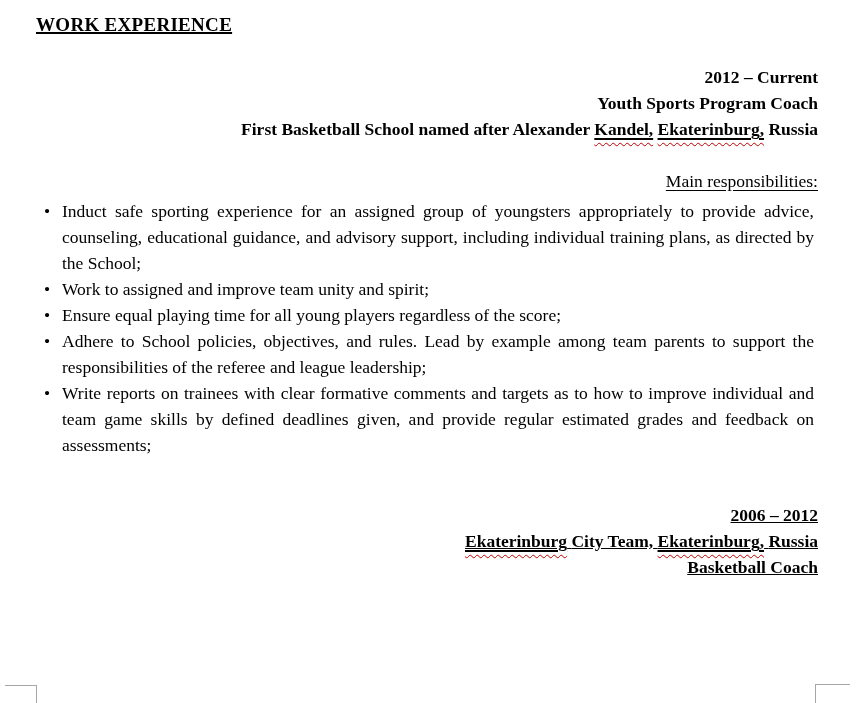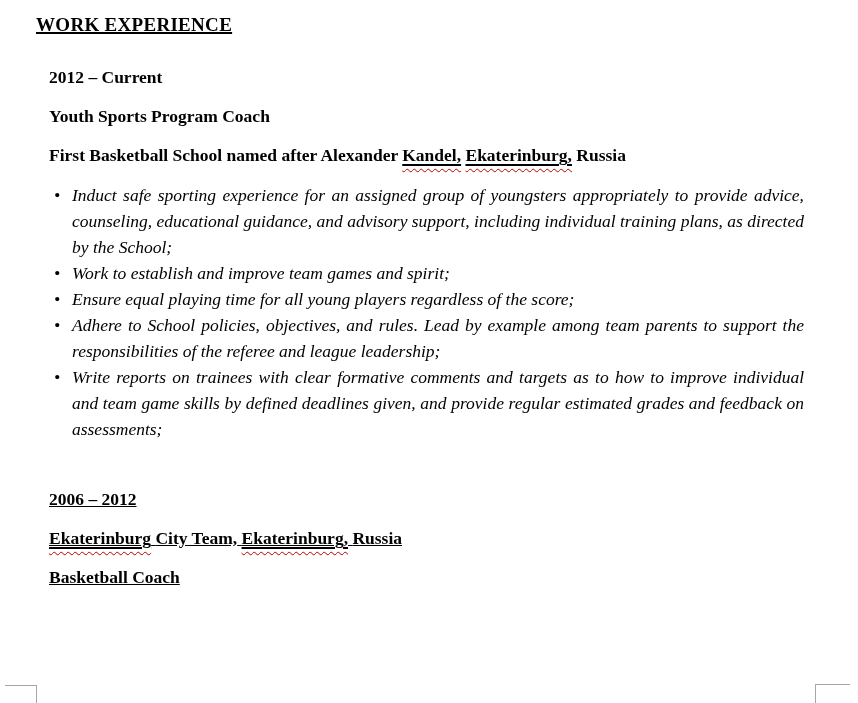--- a/index.html
+++ b/index.html
@@ -18,32 +18,31 @@
   }
   .heading {
     font-size: 19px;
     line-height: 26px;
     font-weight: bold;
     margin: 0 0 26px 0;
     text-decoration: underline;
     text-decoration-thickness: 2px;
     letter-spacing: 0.3px;
   }
-  p { margin: 13px; }
+  p { margin: 0; text-align: right; }
   .b { font-weight: bold; }
   .resp-label {
     margin-top: 26px;
     text-decoration: underline;
     text-underline-offset: 3px;
   }
   ul.resp-list {
     list-style: none;
-    margin: 14px;
+    margin: 4px;
     padding: 0;
-    font-style: italic;
   }
   ul.resp-list li {
     position: relative;
     padding-left: 22px;
     text-align: justify;
   }
   ul.resp-list li::before {
     content: "\2022";
     position: absolute;
     left: 4px;
@@ -85,24 +84,25 @@
 <div class="page">
 
   <h1 class="heading">WORK EXPERIENCE</h1>
 
   <section>
     <p class="b">2012 – Current</p>
     <p class="b">Youth Sports Program Coach</p>
     <p class="b"><span>First Basketball School named after Alexander</span> <span class="sp"><span class="u">Kandel,</span></span> <span class="sp"><span class="u">Ekaterinburg,</span></span> <span>Russia</span></p>
   </section>
 
+  <p class="resp-label">Main responsibilities:</p>
 
   <ul class="resp-list">
     <li>Induct safe sporting experience for an assigned group of youngsters appropriately to provide advice, counseling, educational guidance, and advisory support, including individual training plans, as directed by the School;</li>
-    <li>Work to establish and improve team games and spirit;</li>
+    <li>Work to assigned and improve team unity and spirit;</li>
     <li>Ensure equal playing time for all young players regardless of the score;</li>
     <li>Adhere to School policies, objectives, and rules. Lead by example among team parents to support the responsibilities of the referee and league leadership;</li>
     <li>Write reports on trainees with clear  formative comments and targets as to how to improve individual and team game skills by defined deadlines given, and provide regular estimated grades and feedback on assessments;</li>
   </ul>
 
   <section class="job2">
     <p class="b">2006 – 2012</p>
     <p class="b"><span class="sp"><span class="u">Ekaterinburg</span></span> <span>City Team,</span> <span class="sp"><span class="u">Ekaterinburg,</span></span> <span>Russia</span></p>
     <p class="b">Basketball Coach</p>
   </section>

